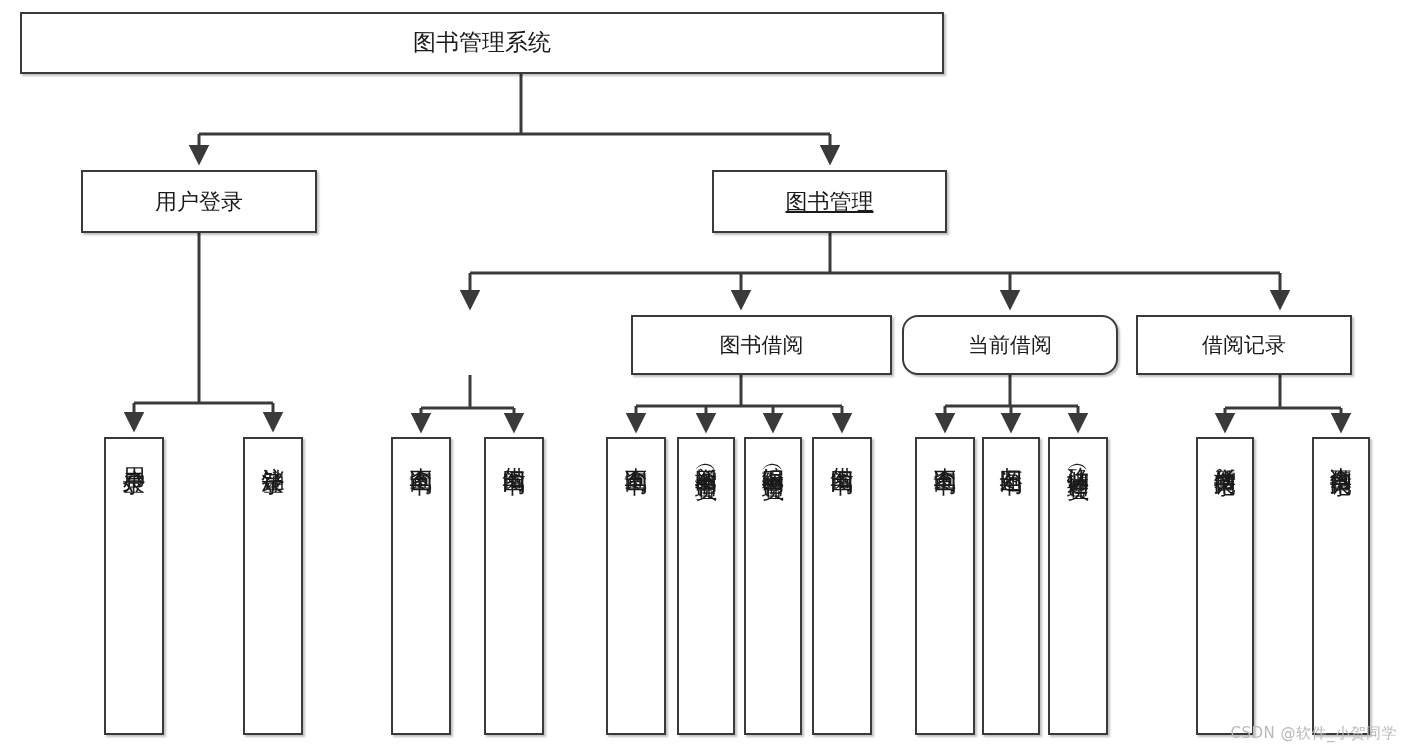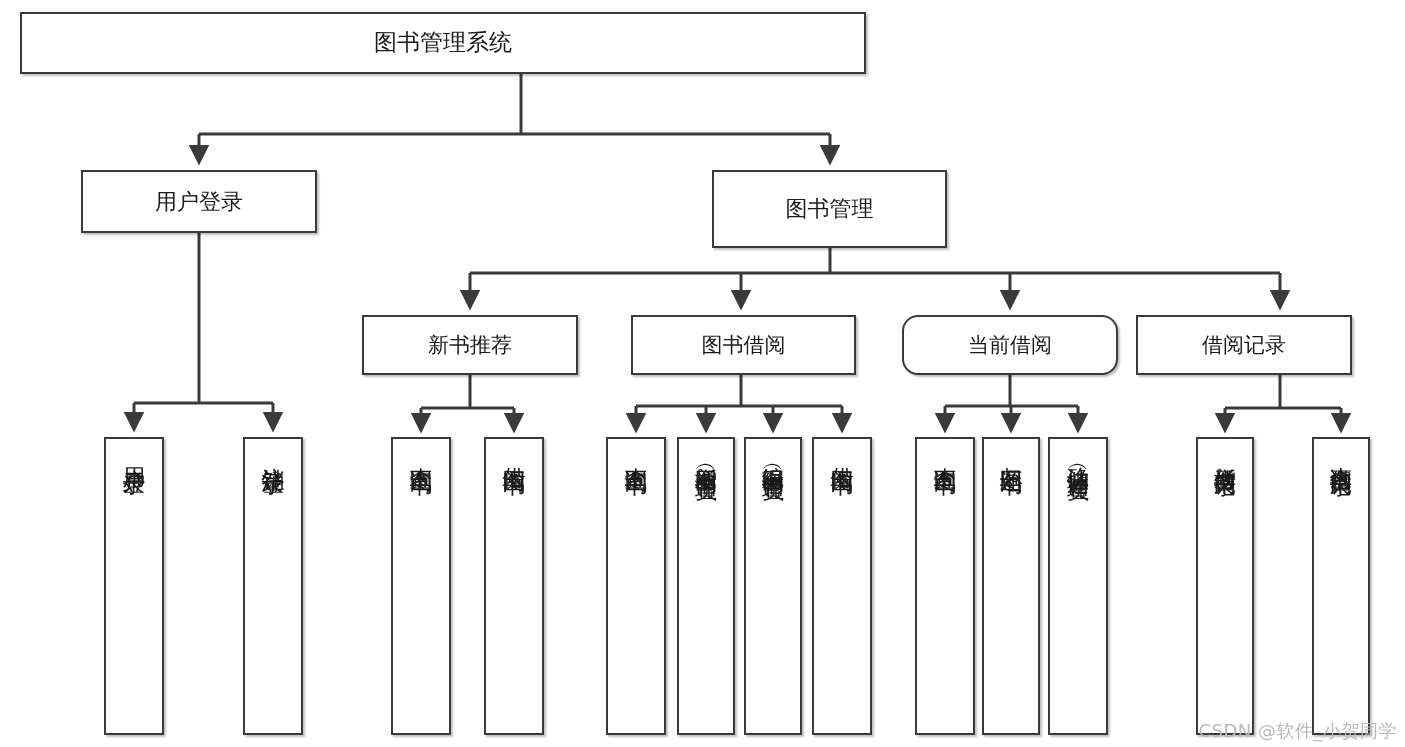--- a/index.html
+++ b/index.html
@@ -56,21 +56,21 @@
     text-orientation: upright;
     font-size: 23px;
     letter-spacing: 2px;
     line-height: 1;
   }
   .node.leaf.tall .label { font-size: 22px; }
   #watermark {
     position: absolute;
     right: 8px;
     bottom: 4px;
-    font-size: 18px;
+    font-size: 15px;
     color: #b9b9b9;
     letter-spacing: 0.5px;
     z-index: 5;
     white-space: nowrap;
   }
 </style>
 </head>
 <body>
 
 <div id="canvas">
@@ -118,35 +118,32 @@
       <path d="M 1011 406 L 1011 430" marker-end="url(#arrow)"></path>
       <path d="M 1078 406 L 1078 430" marker-end="url(#arrow)"></path>
 
       <path d="M 1280 375 L 1280 408"></path>
       <path d="M 1225 408 L 1341 408"></path>
       <path d="M 1225 408 L 1225 430" marker-end="url(#arrow)"></path>
       <path d="M 1341 408 L 1341 430" marker-end="url(#arrow)"></path>
     </g>
   </svg>
 
-  <div class="node root" style="left:20px; top:12px; width:846px; height:62px;">
+  <div class="node root" style="left:20px; top:12px; width:924px; height:62px;">
     <span class="label">图书管理系统</span>
   </div>
 
   <div class="node lvl2" style="left:81px; top:170px; width:236px; height:63px;">
     <span class="label">用户登录</span>
   </div>
-  <div class="node lvl2" style="left:712px; top:170px; width:235px; height:78px;">
+  <div class="node lvl2" style="left:712px; top:170px; width:235px; height:63px;text-decoration:underline;">
     <span class="label">图书管理</span>
   </div>
 
-  <div class="node lvl3" style="left:362px; top:315px; width:216px; height:60px;">
-    <span class="label">新书推荐</span>
-  </div>
-  <div class="node lvl3" style="left:631px; top:315px; width:225px; height:60px;">
+  <div class="node lvl3" style="left:631px; top:315px; width:261px; height:60px;">
     <span class="label">图书借阅</span>
   </div>
   <div class="node lvl3" style="left:902px; top:315px; width:216px; height:60px;border-radius:16px;">
     <span class="label">当前借阅</span>
   </div>
   <div class="node lvl3" style="left:1136px; top:315px; width:216px; height:60px;">
     <span class="label">借阅记录</span>
   </div>
 
   <div class="node leaf" style="left:104px; top:437px; width:60px; height:298px;">

